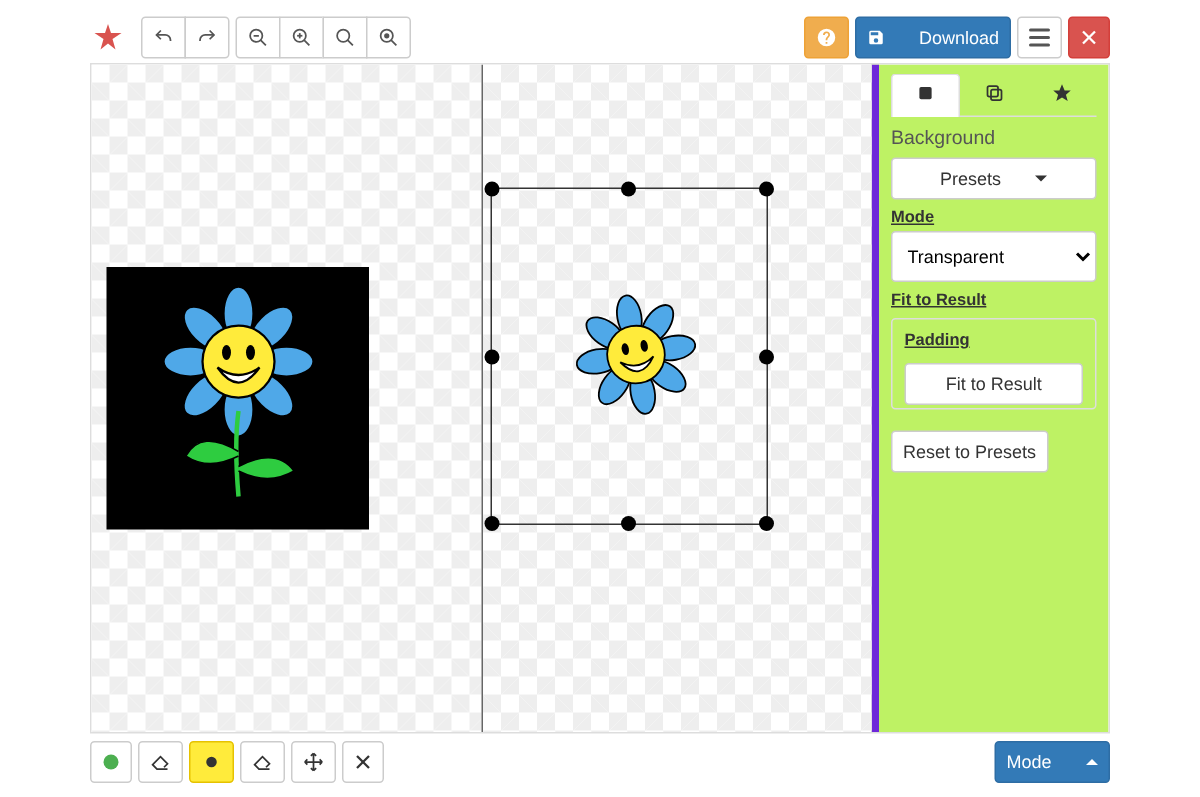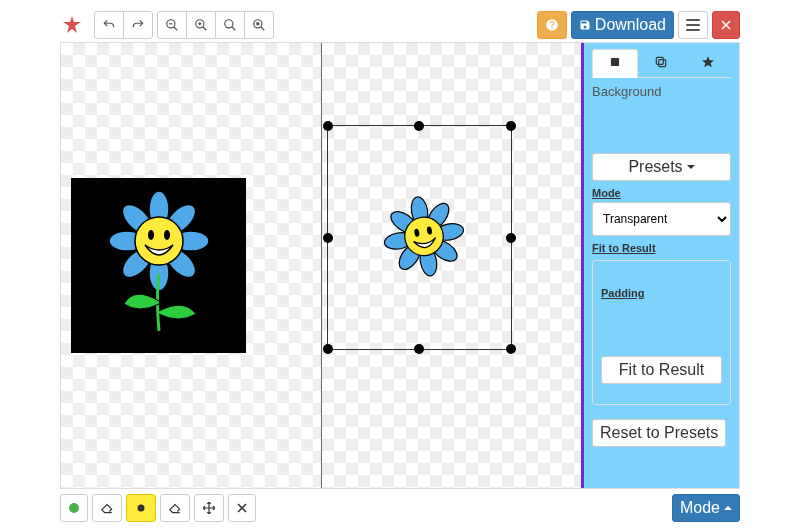--- a/index.html
+++ b/index.html
@@ -2,21 +2,21 @@
 <html><head>
 <meta charset="utf-8">
 <style>
 * { box-sizing: border-box; margin: 0; padding: 0; }
 body { font-family: -apple-system, BlinkMacSystemFont, "Segoe UI", Arial, sans-serif; font-size: 12px; background: #fff; color: #333; }
 .app { width: 800px; height: 531px; position: relative; display: flex; flex-direction: column; padding: 8px 60px; }
 .topbar { display: flex; justify-content: space-between; align-items: center; height: 34px; padding: 2px 0; }
 .tb-left { display: flex; align-items: center; gap: 4px; }
 .tb-right { display: flex; align-items: center; gap: 4px; }
 .logo { width: 24px; height: 24px; display: flex; align-items: center; justify-content: center; margin-right: 6px; }
-.btn { display: inline-flex; align-items: center; justify-content: center; border: 1px solid #ccc; background: #fff; border-radius: 3px; cursor: pointer; font-size: 16px; color: #333; padding: 4px 7px; height: 28px; min-width: 28px; }
+.btn { display: inline-flex; align-items: center; justify-content: center; border: 1px solid #ccc; background: #fff; border-radius: 3px; cursor: pointer; font-size: 12px; color: #333; padding: 4px 7px; height: 28px; min-width: 28px; gap: 19px; }
 .btn-primary { background: #337ab7; border-color: #2e6da4; color: #fff; }
 .btn-warning { background: #f0ad4e; border-color: #eea236; color: #fff; }
 .btn-danger { background: #d9534f; border-color: #d43f3a; color: #fff; }
 .btn-group { display: flex; }
 .btn-group .btn { border-radius: 0; margin-left: -1px; }
 .btn-group .btn:first-child { border-radius: 3px 0 0 3px; margin-left: 0; }
 .btn-group .btn:last-child { border-radius: 0 3px 3px 0; }
 .main { flex: 1; display: flex; border: 1px solid #ddd; overflow: hidden; }
 .canvas-area { flex: 1; position: relative; background: #fff; display:flex; }
 .pane { flex:1; position:relative; }
@@ -29,29 +29,29 @@
   background-size: 24px 24px;
   background-position: 0 0, 0 12px, 12px -12px, -12px 0;
 }
 .source-img { position:absolute; left:10px; top:135px; width:175px; height:175px; background:#000; display:flex; align-items:center; justify-content:center; }
 .result-img { position:absolute; left:35px; top:135px; width:135px; height:120px; display:flex; align-items:center; justify-content:center; }
 .crop-box { position:absolute; left:5px; top:82px; width:185px; height:225px; border:1px solid #333; }
 .handle { position:absolute; width:10px; height:10px; background:#000; border-radius:50%; }
 .h-tl{left:-5px;top:-5px}.h-tr{right:-5px;top:-5px}.h-bl{left:-5px;bottom:-5px}.h-br{right:-5px;bottom:-5px}
 .h-t{left:calc(50% - 5px);top:-5px}.h-b{left:calc(50% - 5px);bottom:-5px}
 .h-l{left:-5px;top:calc(50% - 5px)}.h-r{right:-5px;top:calc(50% - 5px)}
-.sidebar { width: 158px; border-left: 3px solid #6d28d9; background: #7dd3fc; padding: 6px 8px; overflow-y:auto; }
+.sidebar { width: 158px; border-left: 5px solid #6d28d9; background: #bef264; padding: 6px 8px; overflow-y:auto; }
 .tabs { display: flex; border-bottom: 1px solid #ddd; margin-bottom: 6px; }
 .tab { flex:1; text-align:center; padding: 5px 0; cursor:pointer; border:1px solid transparent; border-bottom:none; border-radius:3px 3px 0 0;}
 .tab.active { border-color:#ddd; background:#fff; position:relative; margin-bottom:-1px; }
 .section-title { font-size: 13px; color:#555; margin: 4px 0 6px; }
 .label { font-size: 11px; font-weight: bold; color:#333; margin: 6px 0 3px; text-decoration: underline; }
 .form-control, select.form-control, input.form-control { width: 100%; border:1px solid #ccc; border-radius:3px; padding:4px 6px; font-size:12px; background:#fff; height:34px; }
-.panel { border:1px solid #ddd; border-radius:3px; padding:20px 8px; margin:6px 0; }
-.wbtn { width:100%; text-align:center;margin-top:48px; }
+.panel { border:1px solid #ddd; border-radius:3px; padding:2px 8px; margin:6px 0; }
+.wbtn { width:100%; text-align:center; }
 .bottombar { display:flex; justify-content:space-between; align-items:center; height:34px; padding-top:4px; }
 .bl { display:flex; gap:4px; align-items:center; }
 .tool-active { background:#ffeb3b !important; border-color:#e6c200 !important; }
 .dot-green{width:10px;height:10px;border-radius:50%;background:#4caf50;display:inline-block}
 .caret{display:inline-block;width:0;height:0;margin-left:4px;vertical-align:middle;border-top:4px solid;border-right:4px solid transparent;border-left:4px solid transparent}
 .hamb{display:flex;flex-direction:column;gap:3px;width:14px}
 .hamb span{display:block;height:2px;background:#555;border-radius:1px}
 </style>
 </head>
 <body>

